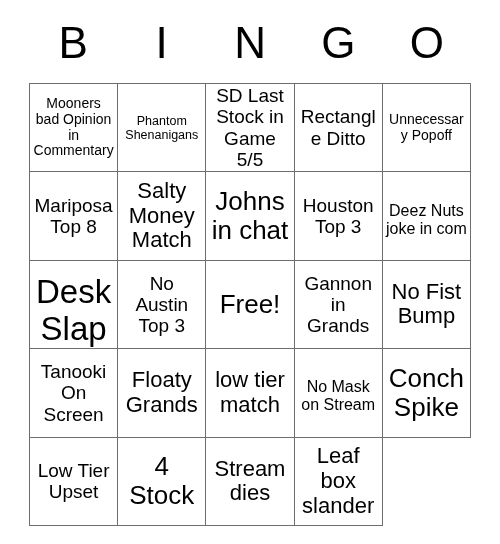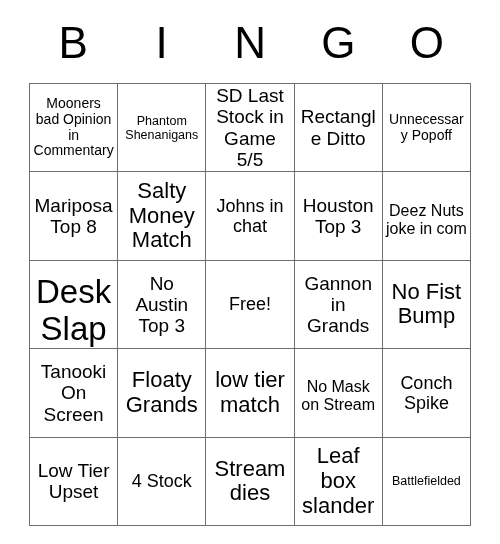--- a/index.html
+++ b/index.html
@@ -68,21 +68,21 @@
     width: 100%;
     line-height: 1.12;
     word-wrap: break-word;
     white-space: pre-line;
   }
   .fs-xxs { font-size: 12.5px; }
   .fs-xs  { font-size: 14px; }
   .fs-s   { font-size: 16px; margin-top: 7px; }
   .fs-m   { font-size: 19px; }
   .fs-l   { font-size: 22px; }
-  .fs-xl  { font-size: 18px; }
+  .fs-xl  { font-size: 26px; }
   .fs-xxl { font-size: 33px; margin-top: 12px; }
 </style>
 </head>
 <body>
 
 <div class="card">
 
   <div class="header-row">
     <div class="header-cell">B</div>
     <div class="header-cell">I</div>
@@ -161,18 +161,15 @@
       </div>
     <div class="cell">
         <span class="cell-text fs-xl">4 Stock</span>
       </div>
     <div class="cell">
         <span class="cell-text fs-l">Stream dies</span>
       </div>
     <div class="cell">
         <span class="cell-text fs-l">Leaf box slander</span>
       </div>
-    <div class="cell">
-        <span class="cell-text fs-xxs">Battlefielded</span>
-      </div>
   </div>
 
 </div>
 
 </body></html>

